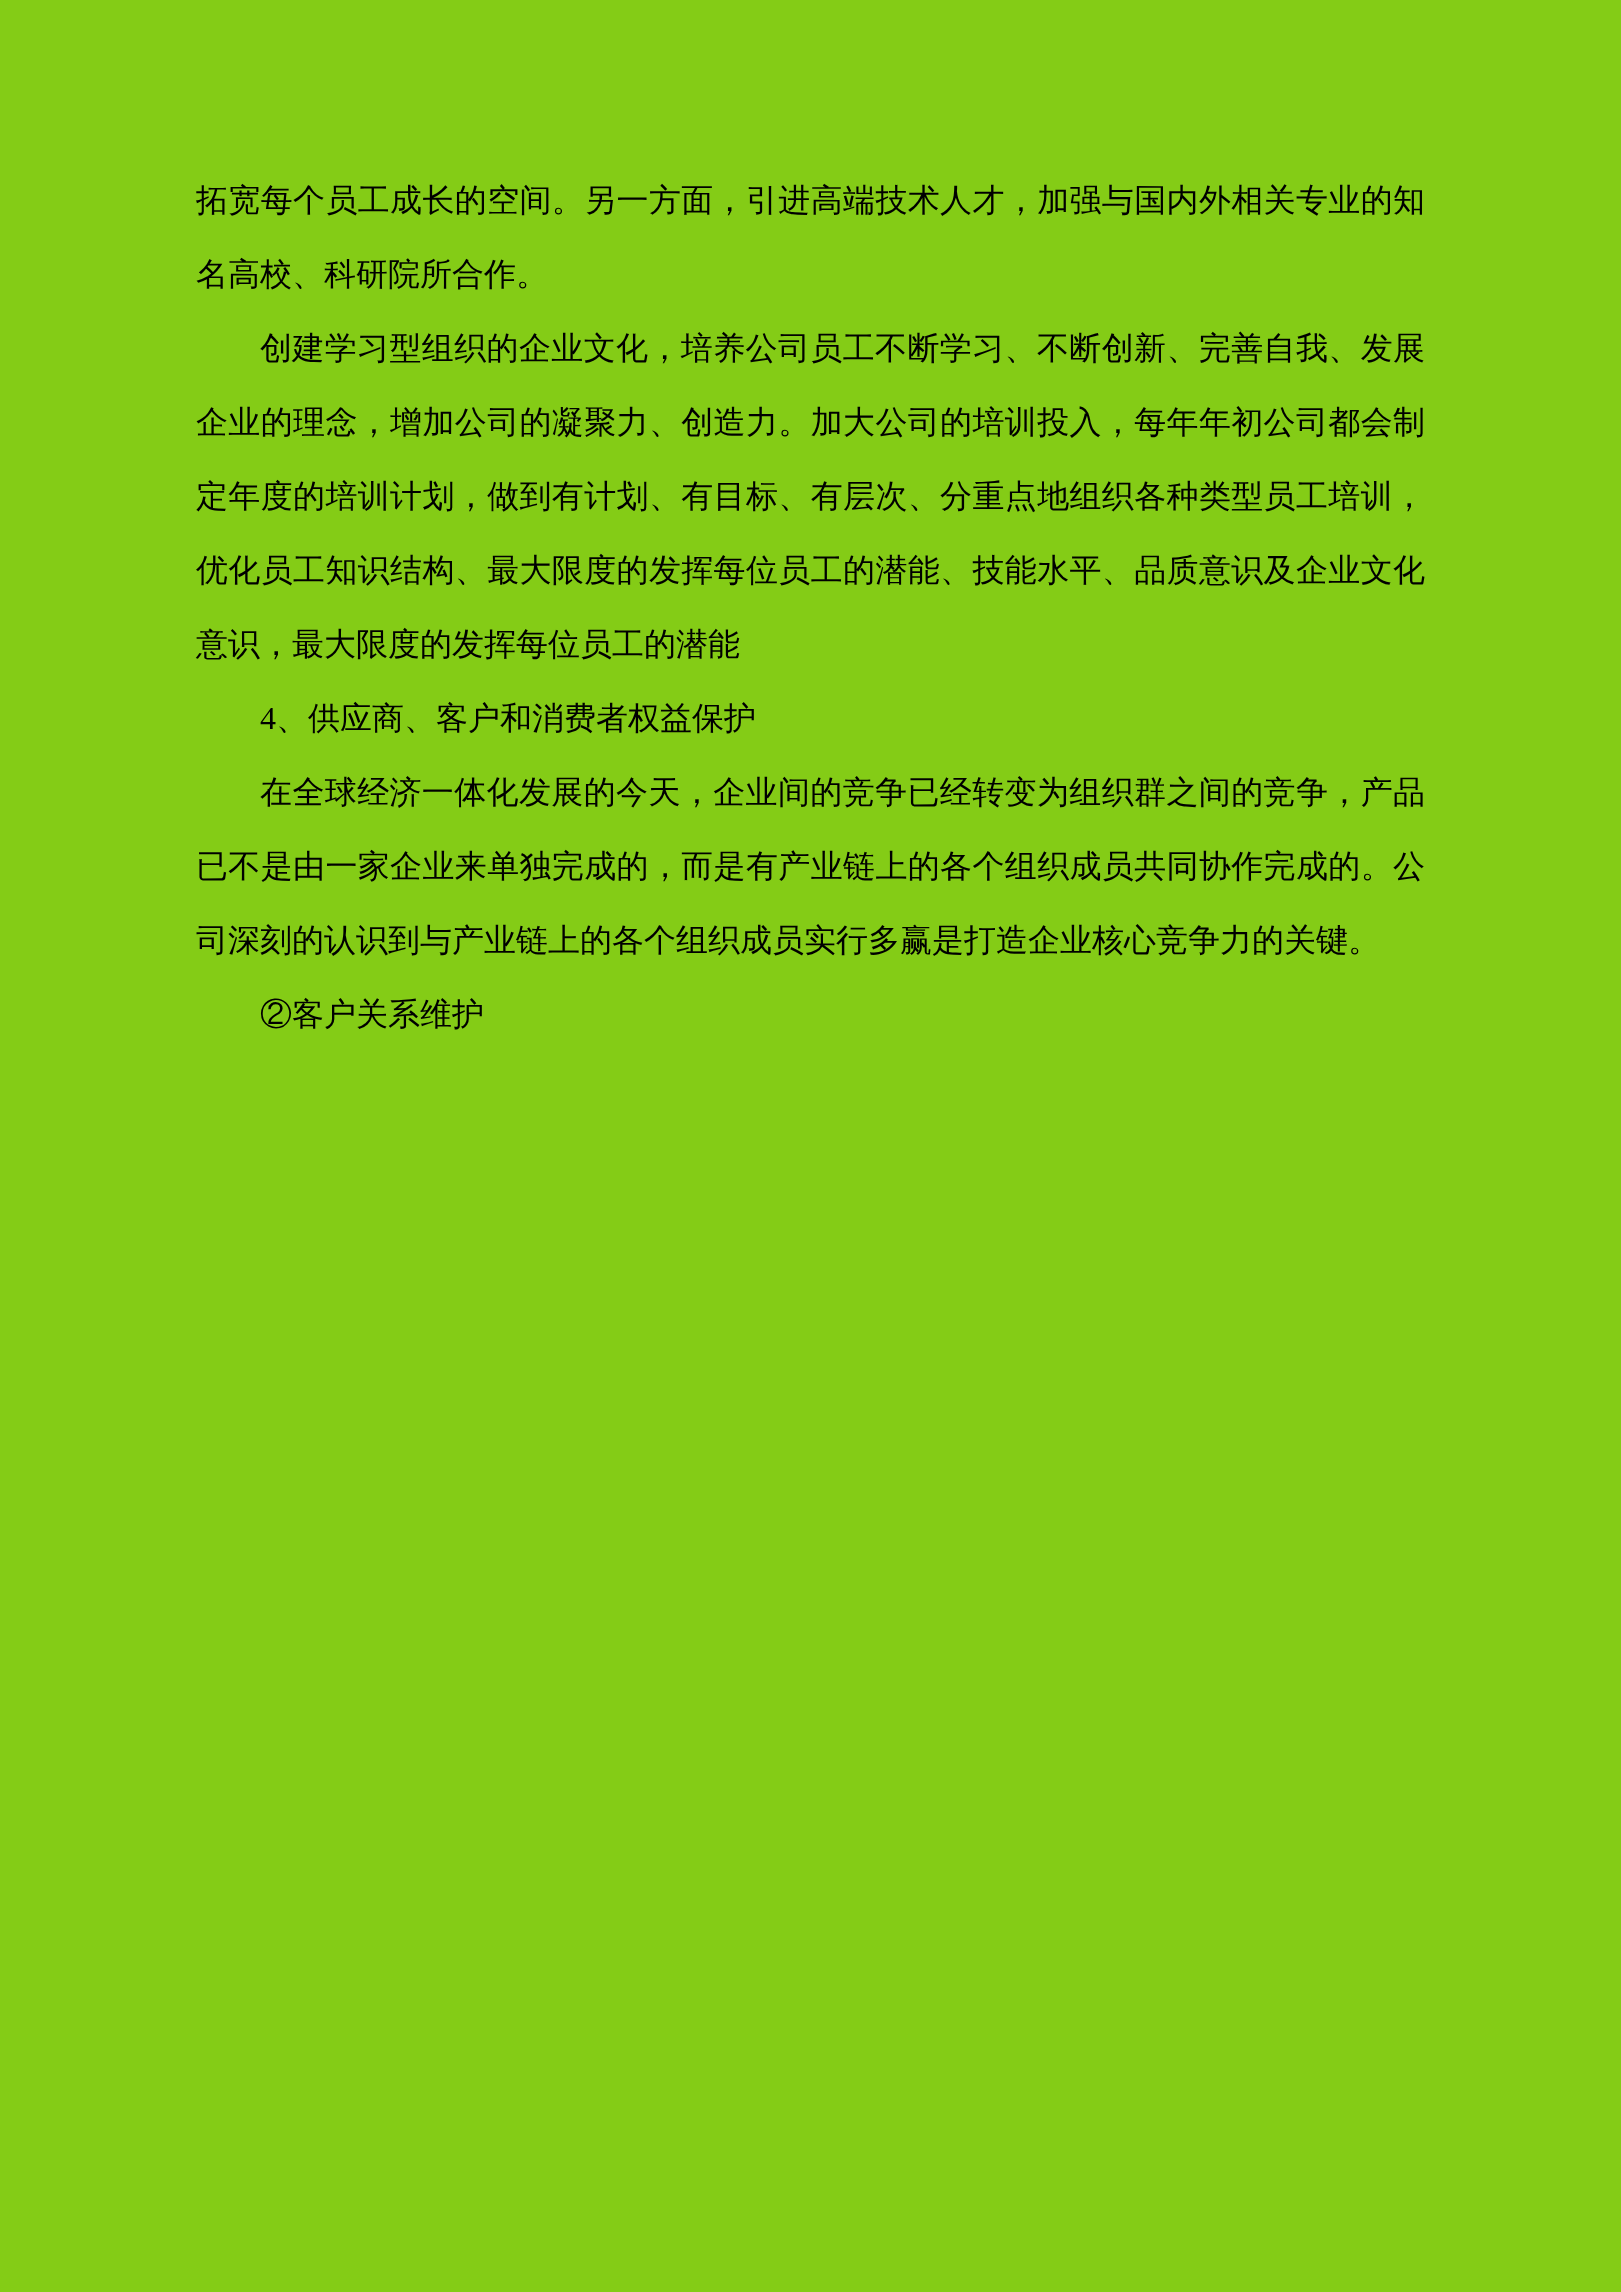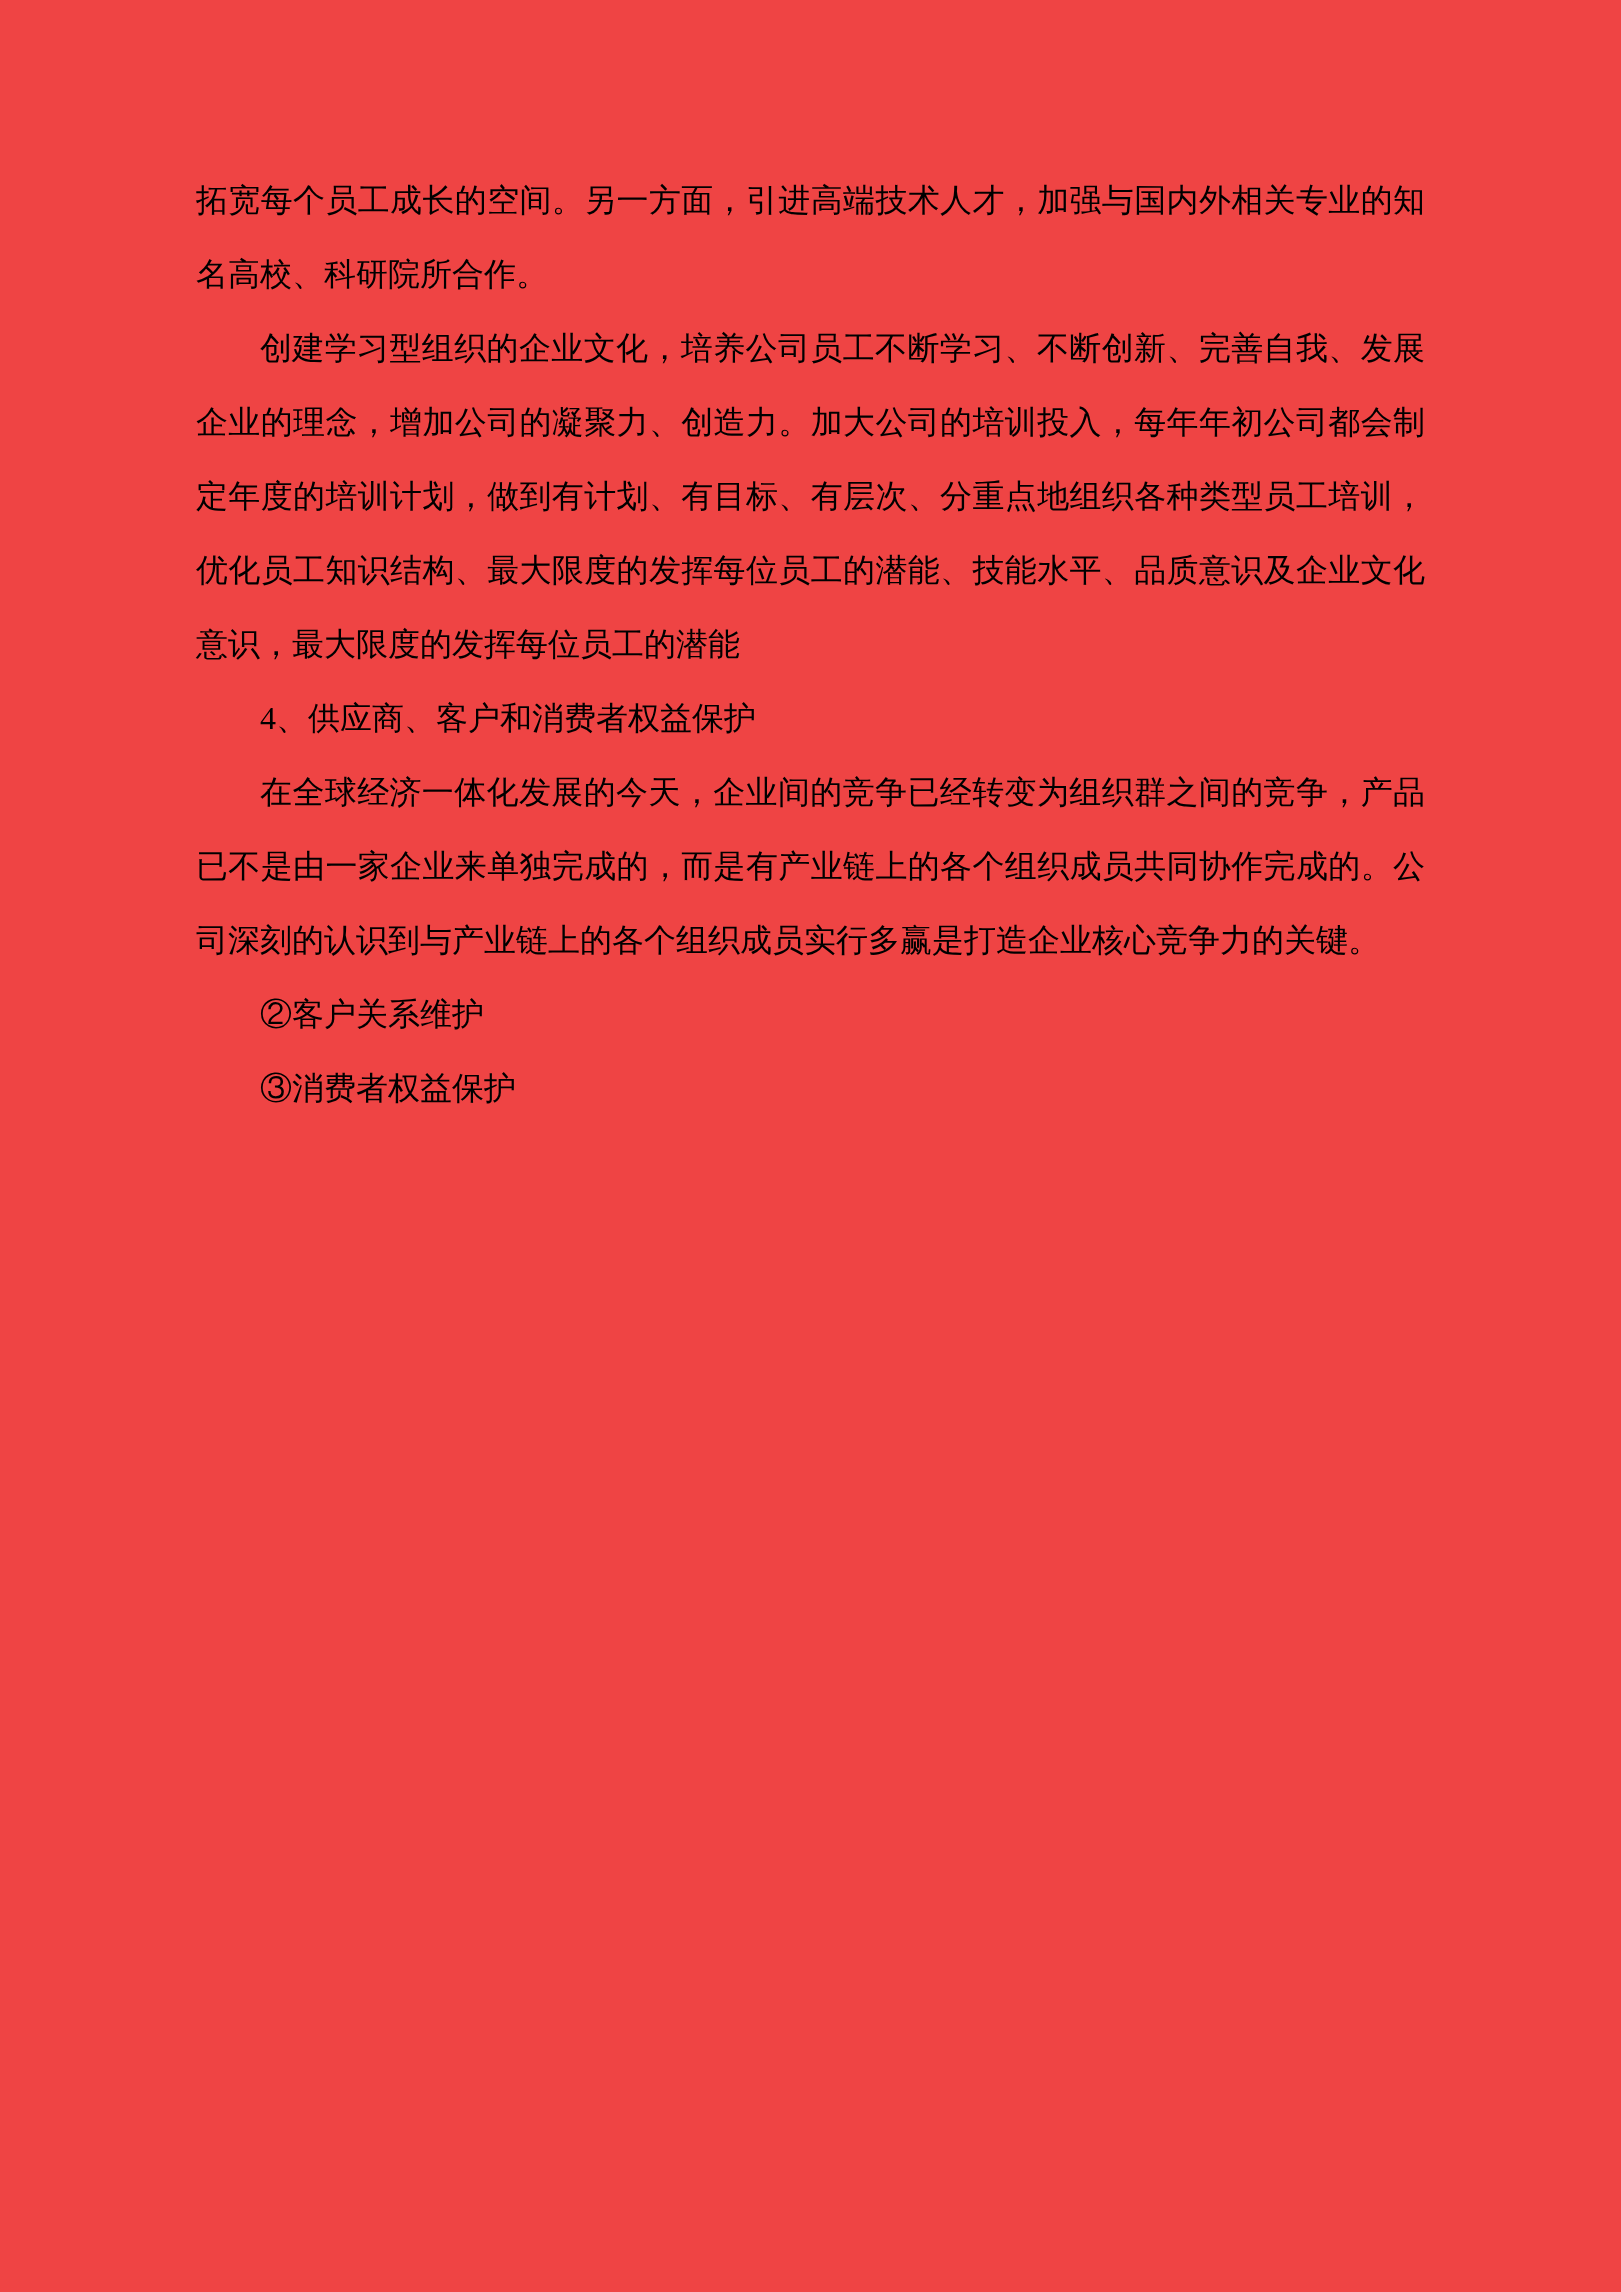--- a/index.html
+++ b/index.html
@@ -4,21 +4,21 @@
 <style>
   html, body {
     margin: 0;
     padding: 0;
     background: #ffffff;
   }
   .page {
     position: relative;
     width: 1621px;
     height: 2293px;
-    background: #ef4444;
+    background: #84cc16;
     overflow: hidden;
   }
   .content {
     position: absolute;
     left: 196px;
     top: 163px;
     width: 1229px;
     color: #000000;
     font-family: "Liberation Serif", "DejaVu Serif", serif;
   }
@@ -43,16 +43,15 @@
 </head>
 <body>
 
 <div class="page">
   <div class="content" id="document-content">
       <p class="para"><span class="regular">拓宽每个员工成长的空间。另一方面，引进高端技术人才，加强与国内外相关专业的知名高校、科研院所合作。</span></p>
       <p class="para indent"><span class="regular">创建学习型组织的企业文化，培养公司员工不断学习、不断创新、完善自我、发展企业的理念，增加公司的凝聚力、创造力。加大公司的培训投入，每年年初公司都会制定年度的培训计划，做到有计划、有目标、有层次、分重点地组织各种类型员工培训，优化员工知识结构、最大限度的发挥每位员工的潜能、技能水平、品质意识及企业文化意识，最大限度的发挥每位员工的潜能</span></p>
       <p class="para indent heading"><span class="bold">4、供应商、客户和消费者权益保护</span></p>
       <p class="para indent"><span class="regular">在</span><span class="bold">全球</span><span class="regular">经济一体化发展的今天，企业间的竞争已经转变为组织群之间的竞争，产品已不是由一家企业来单独完成的，而是有产业链上的各个组织成员共同协作完成的。公司深刻的认识到与产业链上的各个组织成员实行多赢是打造企业核心竞争力的关键。</span></p>
       <p class="para indent"><span class="regular">②客户关系维护</span></p>
-      <p class="para indent"><span class="regular">③消费者权益保护</span></p>
     </div>
 </div>
 
 
 </body></html>

